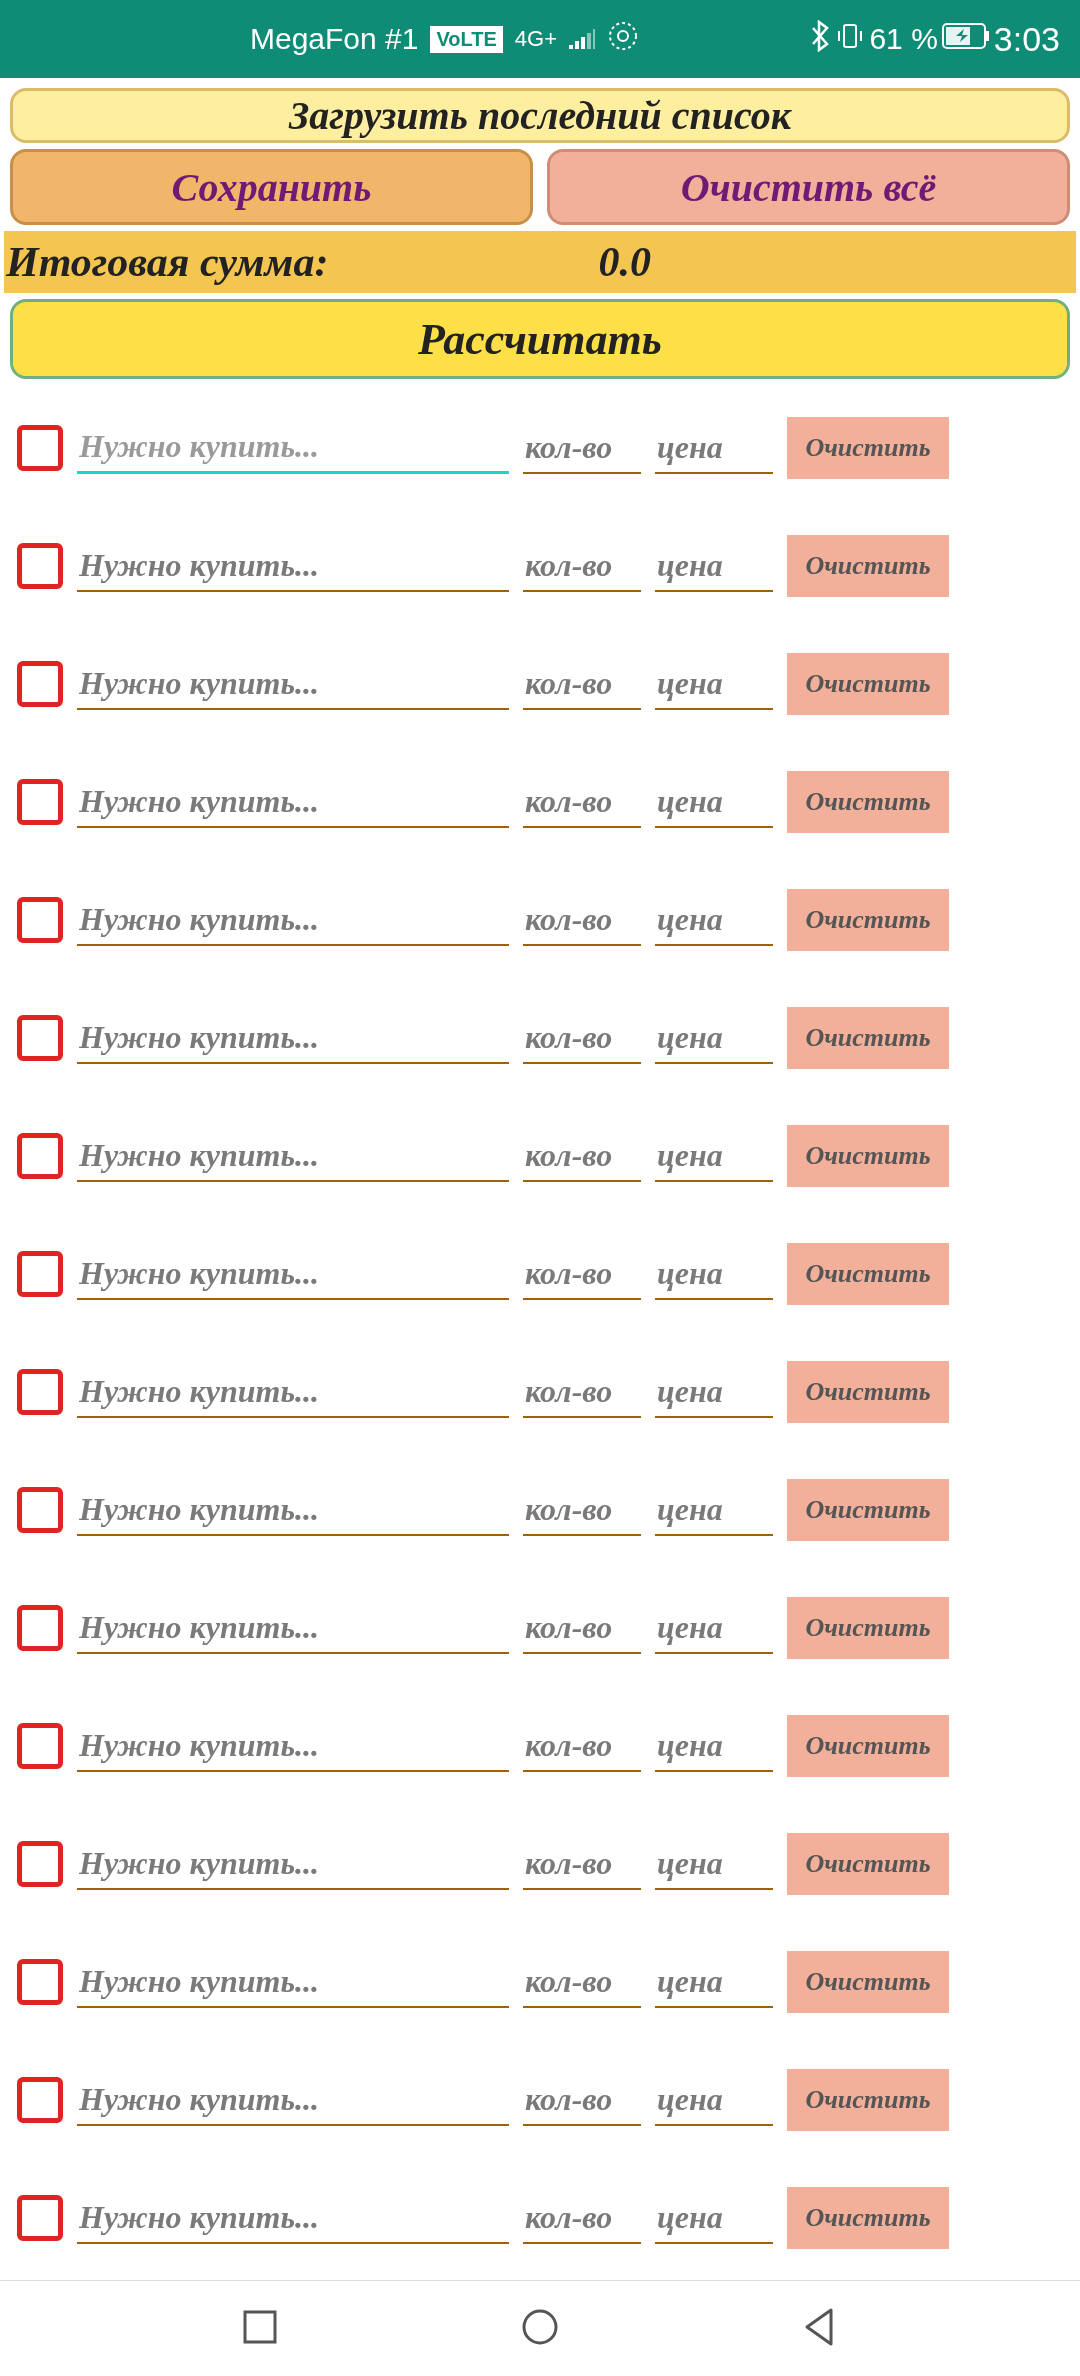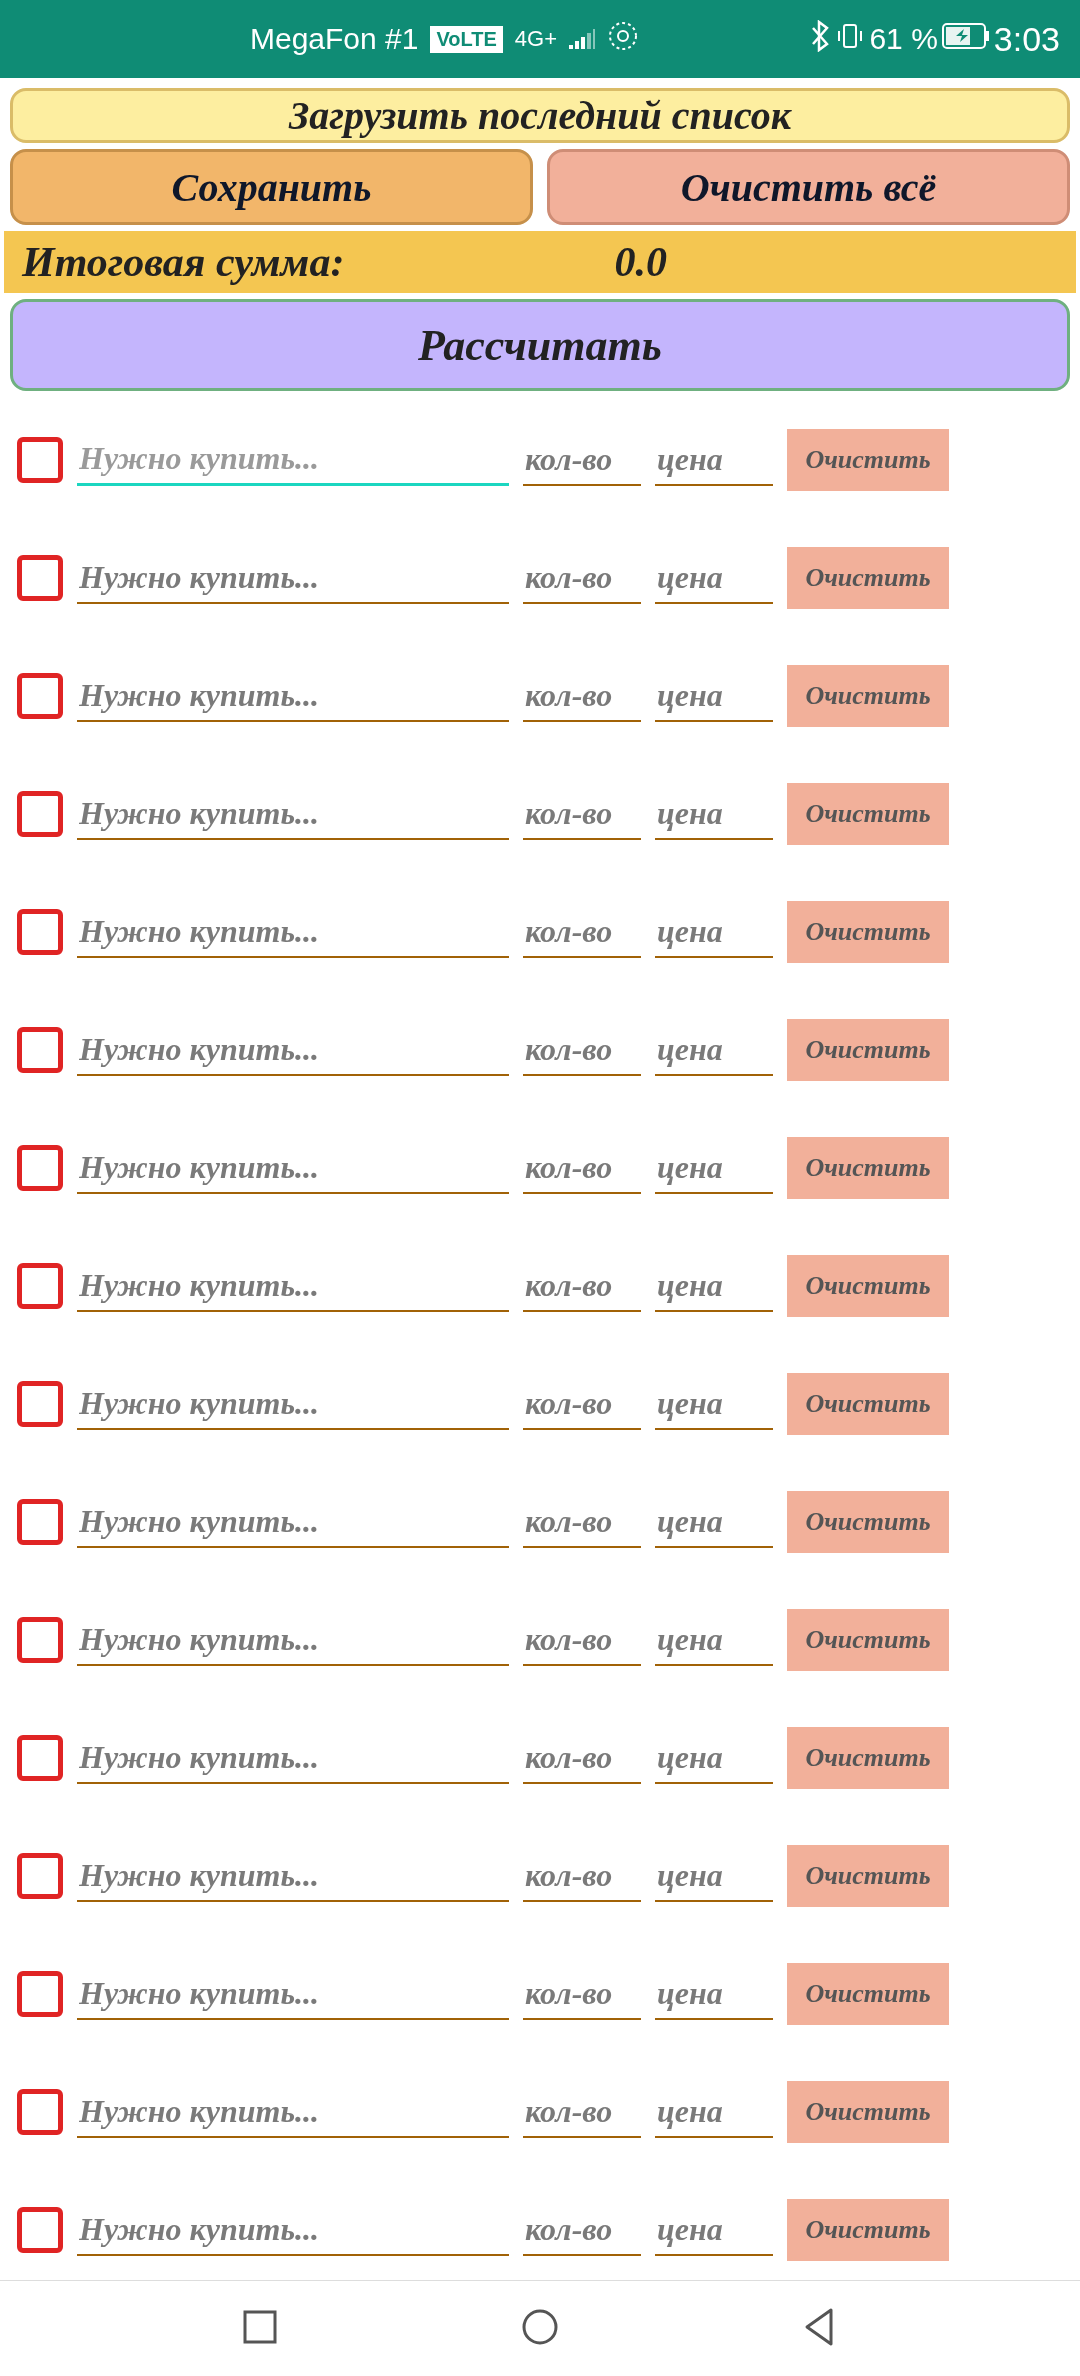--- a/index.html
+++ b/index.html
@@ -38,44 +38,44 @@
   .btn-save, .btn-clear-all {
     flex: 1;
     height: 76px;
     border-radius: 16px;
     display: flex;
     align-items: center;
     justify-content: center;
     font-size: 40px;
     font-style: italic;
     font-weight: bold;
-    color: #0f172a;
+    color: #701a75;
   }
   .btn-save { background: #f2b66a; border: 3px solid #c6904a; }
   .btn-clear-all { background: #f2b09a; border: 3px solid #cf8d76; }
   
   .total-bar {
     margin: 6px 4px 4px 4px;
     height: 62px;
     background: #f4c651;
     display: flex;
     align-items: center;
-    padding: 0 18px;
+    padding: 0 2px;
     font-size: 42px;
     font-style: italic;
     font-weight: bold;
     color: #222;
   }
   .total-label { flex: 0 0 auto; }
   .total-value { margin-left: 270px; }
   
   .btn-calc {
     margin: 6px 10px 10px 10px;
-    height: 92px;
-    background: #c4b5fd;
+    height: 80px;
+    background: #fde047;
     border: 3px solid #6fb080;
     border-radius: 16px;
     display: flex;
     align-items: center;
     justify-content: center;
     font-size: 44px;
     font-style: italic;
     font-weight: bold;
     color: #222;
   }

